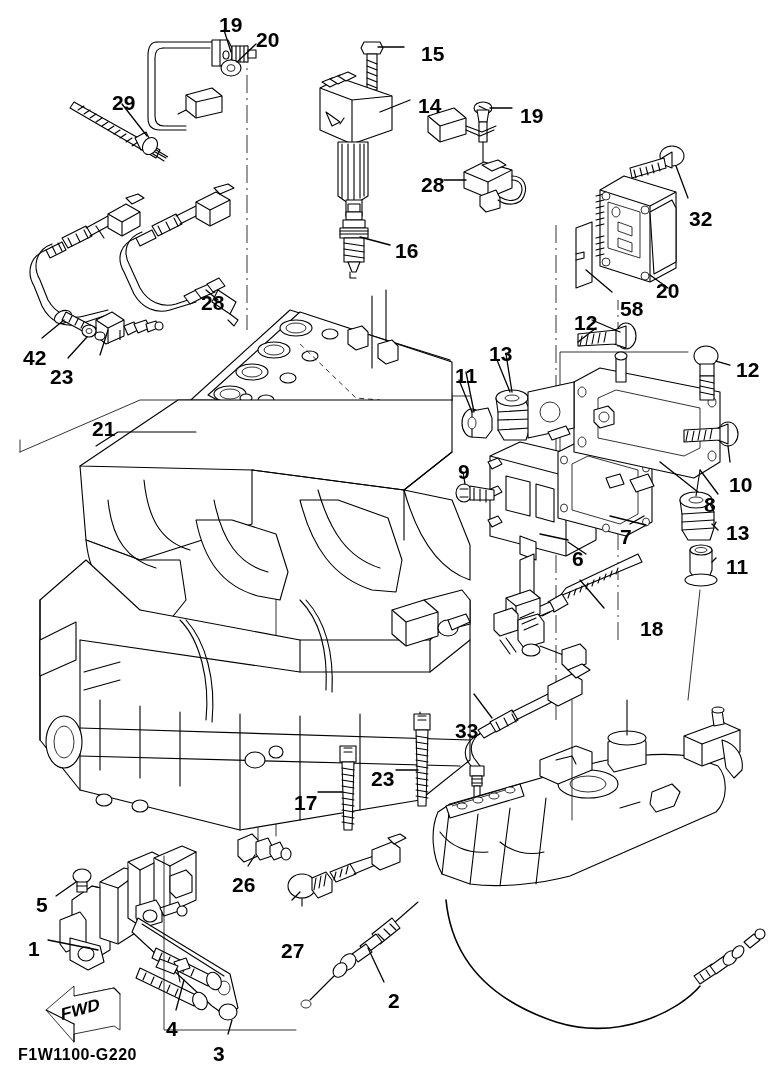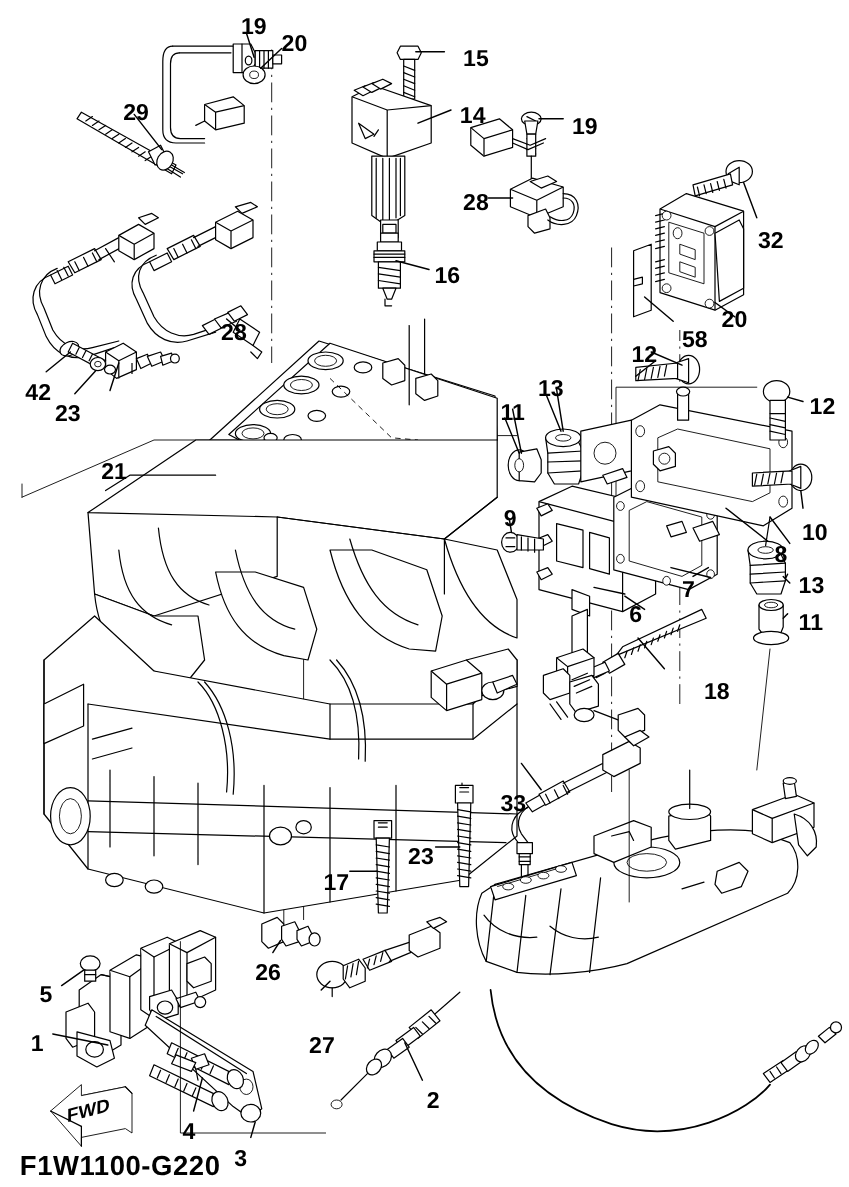--- a/index.html
+++ b/index.html
@@ -20,21 +20,21 @@
     color:#000000;
     line-height:1;
     letter-spacing:0px;
     white-space:nowrap;
     user-select:none;
   }
   .partno{
     position:absolute;
     left:18px;top:1046px;
     font-family:"Liberation Sans",sans-serif;
-    font-size:25px;
+    font-size:16px;
     font-weight:bold;
     color:#000;
     letter-spacing:0.5px;
     white-space:nowrap;
   }
   .fwdtext{
     position:absolute;
     font-family:"Liberation Sans",sans-serif;
     font-weight:bold;
     font-size:17px;

